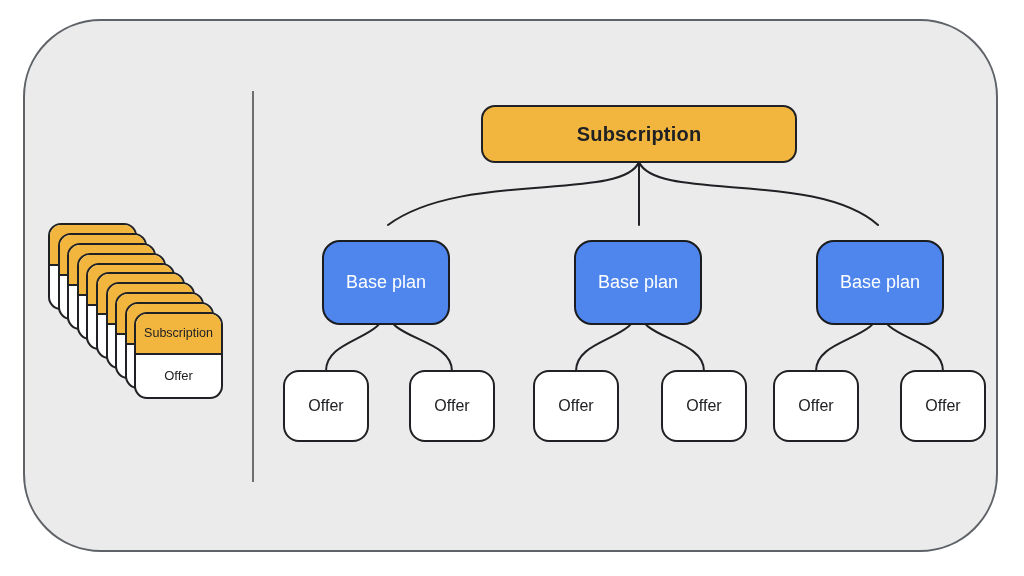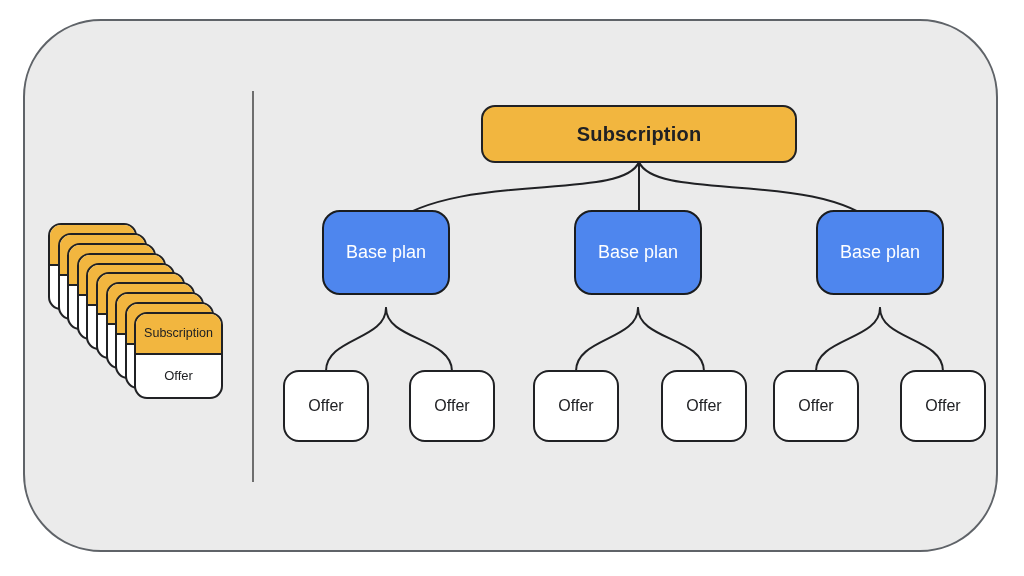--- a/index.html
+++ b/index.html
@@ -23,21 +23,21 @@
   .node{
     position:absolute;display:flex;align-items:center;justify-content:center;
     box-sizing:border-box;text-align:center;
   }
   .root-node{
     left:481px;top:105px;width:316px;height:58px;
     background:#F2B63F;border:2.5px solid #202124;border-radius:14px;
     font-size:20px;font-weight:bold;color:#202124;letter-spacing:.2px;
   }
   .baseplan-node{
-    top:210px;width:128px;height:85px;
+    top:240px;width:128px;height:85px;
     background:#4E86EE;border:2.5px solid #1A1C1F;border-radius:18px;
     font-size:18px;color:#ffffff;
   }
   .bp1{left:322px;} .bp2{left:574px;} .bp3{left:816px;}
   .offer-node{
     top:370px;width:86px;height:72px;
     background:#ffffff;border:2px solid #202124;border-radius:16px;
     font-size:16px;color:#202124;
   }
   .of1{left:283px;} .of2{left:409px;} .of3{left:533px;}

